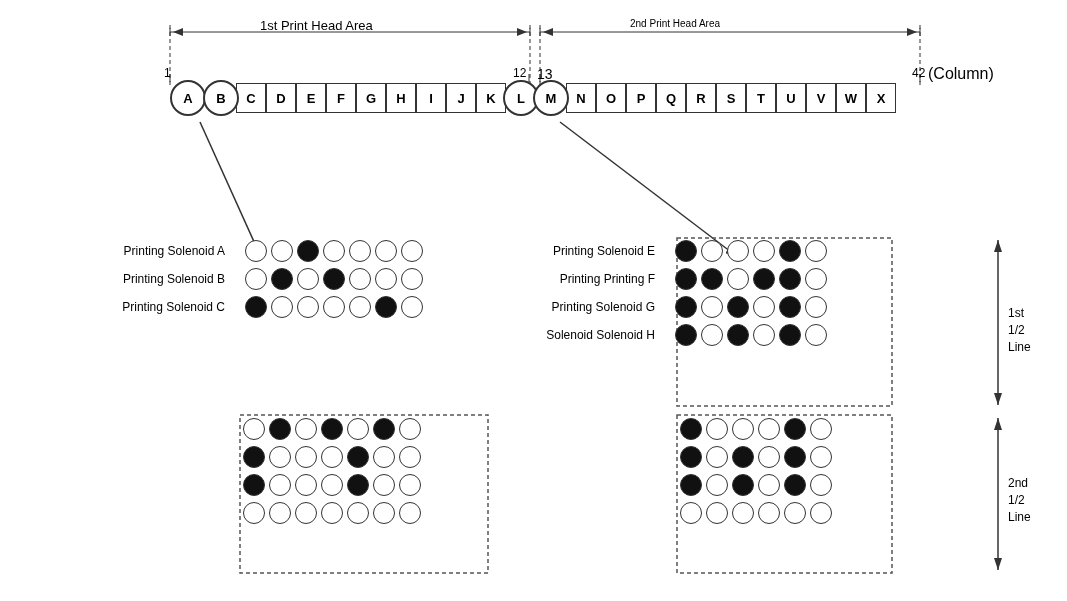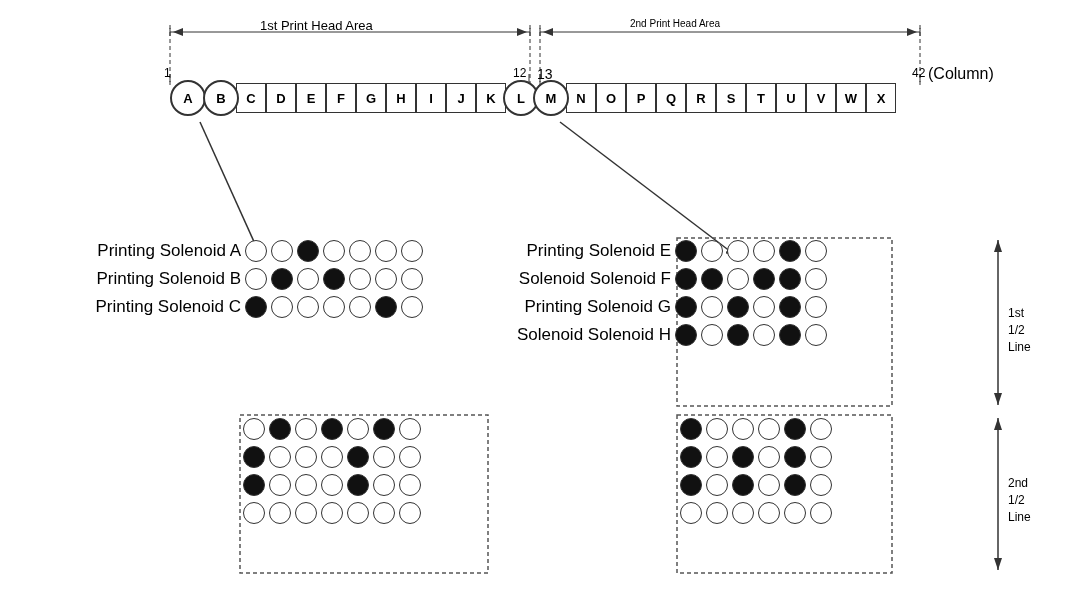--- a/index.html
+++ b/index.html
@@ -59,22 +59,22 @@
       left: 30px;
     }
     .solenoid-row {
       display: flex;
       align-items: center;
       margin-bottom: 6px;
     }
     .solenoid-label {
       width: 175px;
       text-align: right;
-      padding-right: 4px;
-      font-size: 17px;
+      padding-right: 20px;
+      font-size: 12px;
       white-space: nowrap;
     }
     .dot-group {
       display: flex;
       gap: 4px;
     }
     .dot {
       width: 22px;
       height: 22px;
       border-radius: 50%;
@@ -235,21 +235,21 @@
         <div class="dot-group">
           <div class="dot filled"></div>
           <div class="dot"></div>
           <div class="dot"></div>
           <div class="dot"></div>
           <div class="dot filled"></div>
           <div class="dot"></div>
         </div>
       </div>
       <div class="solenoid-row">
-        <div class="solenoid-label">Solenoid Solenoid F</div>
+        <div class="solenoid-label">Printing Printing F</div>
         <div class="dot-group">
           <div class="dot filled"></div>
           <div class="dot filled"></div>
           <div class="dot"></div>
           <div class="dot filled"></div>
           <div class="dot filled"></div>
           <div class="dot"></div>
         </div>
       </div>
       <div class="solenoid-row">

